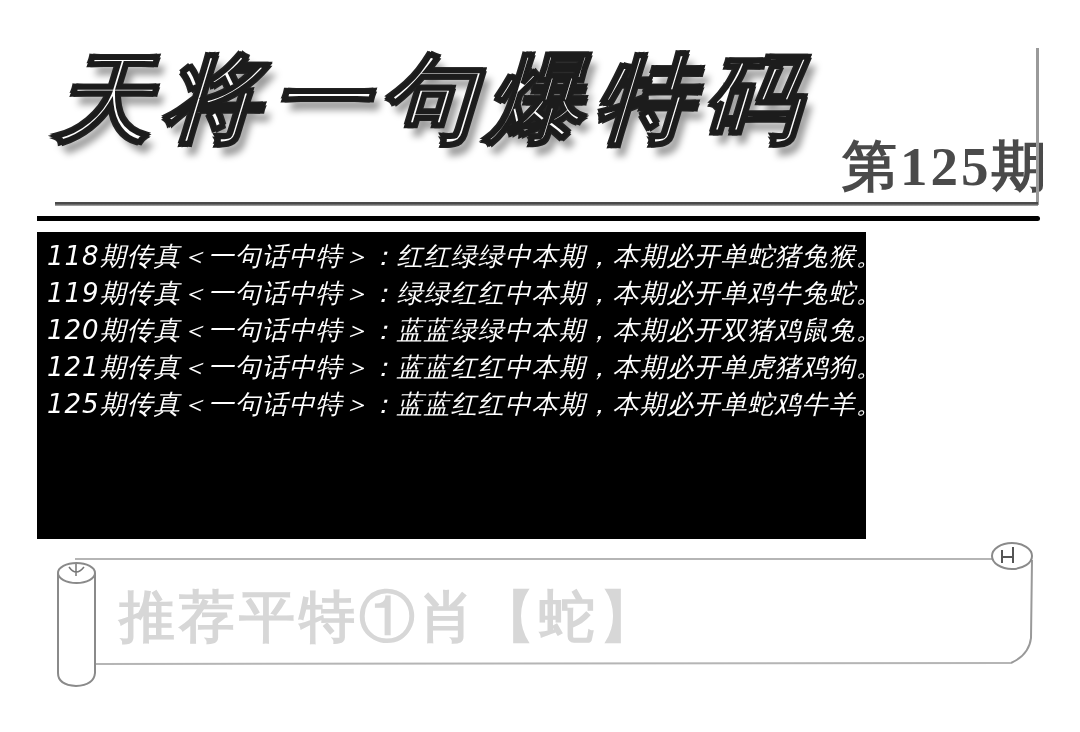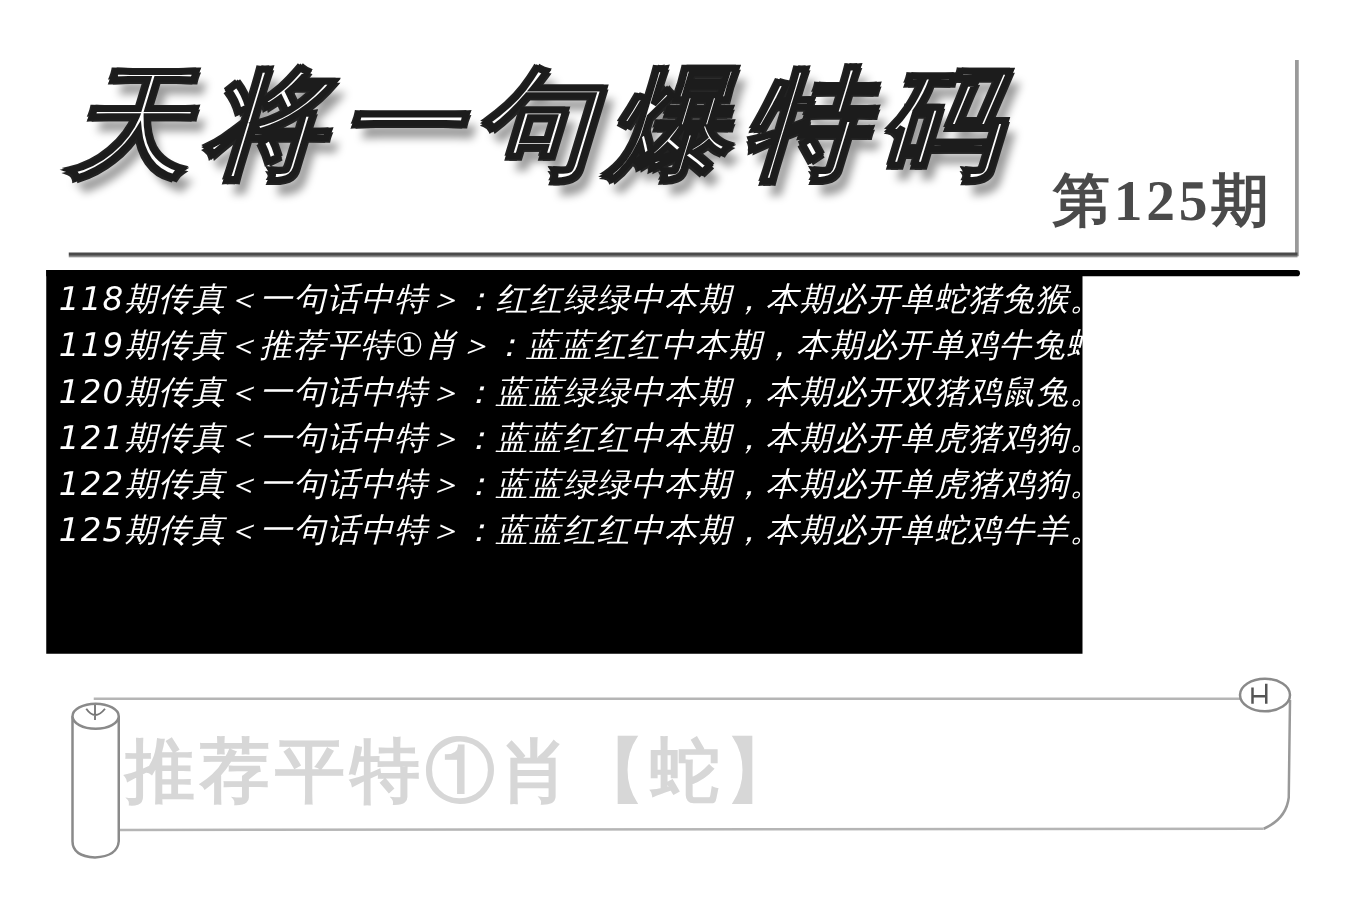--- a/index.html
+++ b/index.html
@@ -14,71 +14,70 @@
     font-size:96px;letter-spacing:12px;color:#ffffff;
     -webkit-text-stroke:2px #1c1c1c;
     text-shadow:
       -2px -2px 0 #222, 2px -2px 0 #222, -2px 2px 0 #222, 2px 2px 0 #222,
       7px 10px 7px rgba(0,0,0,0.40);
     transform:skewX(-3deg);
   }
   .issue{
     position:absolute;left:842px;top:130px;white-space:nowrap;
     font-family:"Liberation Serif",serif;font-weight:bold;
-    font-size:46px;letter-spacing:3px;color:#4a4a4a;
+    font-size:55px;letter-spacing:3px;color:#4a4a4a;
   }
   .vline{
     position:absolute;left:1036px;top:48px;width:3px;height:157px;
     background:#9a9a9a;
   }
   .hrule{
     position:absolute;left:55px;top:202px;width:983px;height:4px;
     background:linear-gradient(to bottom,#4a4a4a 0%,#4a4a4a 45%,#b5b5b5 100%);
   }
   .topline{
     position:absolute;left:37px;top:216px;width:1003px;height:5px;
     background:#000000;border-radius:0 3px 3px 0;
   }
   .black-box{
-    position:absolute;left:37px;top:216px;width:829px;height:307px;
+    position:absolute;left:37px;top:232px;width:829px;height:307px;
     background:#000000;box-sizing:border-box;padding:6px 0 0 10px;
   }
   .pred-line{
     height:37px;line-height:37px;white-space:nowrap;
     font-family:"DejaVu Sans",sans-serif;font-style:italic;
     font-size:26px;letter-spacing:1px;color:#ffffff;
   }
   .scroll-svg{position:absolute;left:50px;top:536px;}
   .banner-text{
     position:absolute;white-space:nowrap;
     font-family:"DejaVu Serif",serif;font-weight:bold;
-    font-size:56px;letter-spacing:4px;color:#d7d7d7;
+    font-size:56px;letter-spacing:4px;color:#d7d7d7;margin-left:19px;
   }
   .banner-left{left:100px;top:580px;}
   .banner-right{left:668px;top:580px;}
 </style>
 </head>
 <body>
 
 <div class="page">
 
   <div class="title">天将一句爆特码</div>
 
   <div class="issue">第125期</div>
 
   <div class="vline"></div>
   <div class="hrule"></div>
   <div class="topline"></div>
 
   <div class="black-box">
       <div class="pred-line">118期传真＜一句话中特＞：红红绿绿中本期，本期必开单蛇猪兔猴。</div>
-      <div class="pred-line">119期传真＜推荐平特①肖＞：蓝蓝红红中本期，本期必开单鸡牛兔蛇。</div>
+      <div class="pred-line">119期传真＜一句话中特＞：绿绿红红中本期，本期必开单鸡牛兔蛇。</div>
       <div class="pred-line">120期传真＜一句话中特＞：蓝蓝绿绿中本期，本期必开双猪鸡鼠兔。</div>
       <div class="pred-line">121期传真＜一句话中特＞：蓝蓝红红中本期，本期必开单虎猪鸡狗。</div>
-      <div class="pred-line">122期传真＜一句话中特＞：蓝蓝绿绿中本期，本期必开单虎猪鸡狗。</div>
       <div class="pred-line">125期传真＜一句话中特＞：蓝蓝红红中本期，本期必开单蛇鸡牛羊。</div>
     </div>
 
   <svg class="scroll-svg" width="990" height="170" viewBox="0 0 990 170" aria-hidden="true">
 
     <path d="M 25 23 H 942" fill="none" stroke="#b5b5b5" stroke-width="2"></path>
 
     <path d="M 982 24 L 981 102 Q 979 119 961 127" fill="none" stroke="#999999" stroke-width="2"></path>
     <path d="M 961 127 L 44 128" fill="none" stroke="#b5b5b5" stroke-width="2"></path>
 

